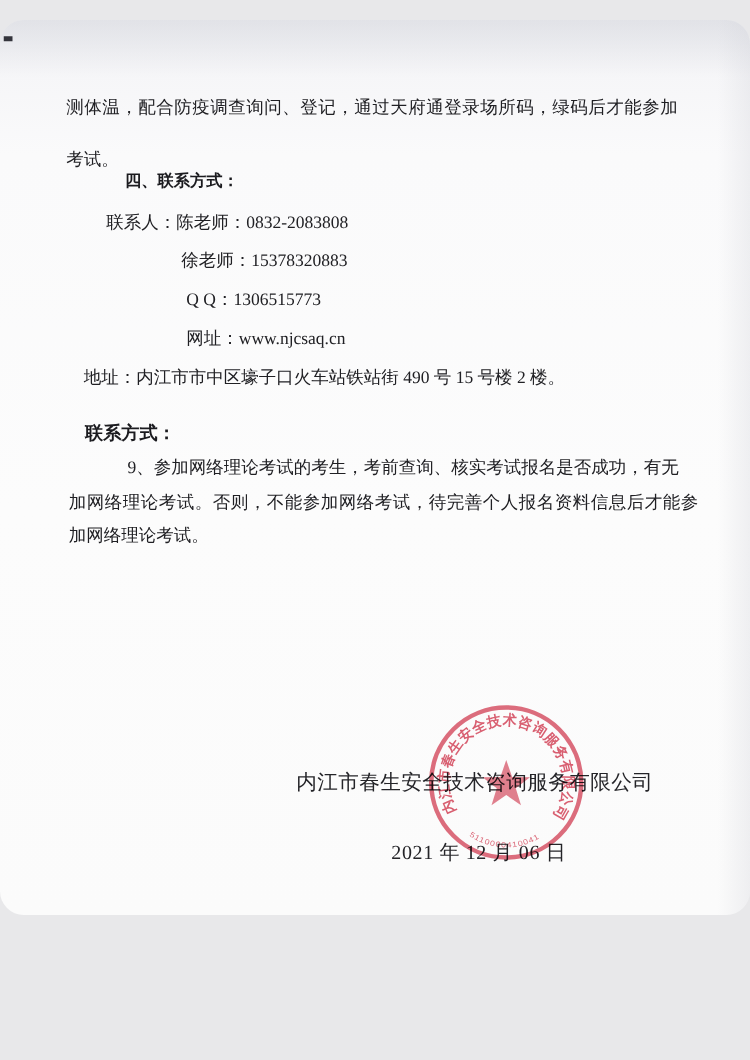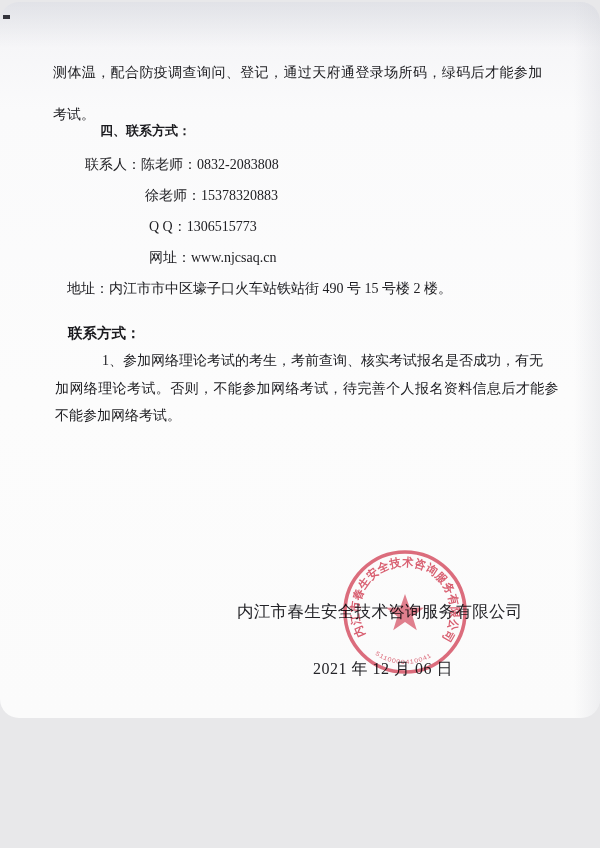--- a/index.html
+++ b/index.html
@@ -1,19 +1,19 @@
 <!DOCTYPE html>
 <html><head>
 <meta charset="utf-8">
 <style>
   html,body { margin:0; padding:0; background:#e8e8ea; }
   .page {
     position:relative;
     width:600px; height:716px;
-    margin:2px auto;
+    margin:16px auto;
     background:linear-gradient(180deg,#eff0f3 0%, #f6f6f8 6%, #fafafb 15%, #fcfcfc 55%, #fbfbfb 100%);
     overflow:hidden;
     font-family:"Liberation Serif","DejaVu Serif",serif;
     color:#202024;
     border-radius:19px;
   }
   .shade-top {
     position:absolute; left:0; right:0; top:0; height:46px;
     background:linear-gradient(180deg, rgba(205,206,214,0.40), rgba(205,206,214,0));
     pointer-events:none;
@@ -74,23 +74,23 @@
   <div class="line l-intro2">考试。</div>
 
   <div class="line hd l-contact-hd">四、联系方式：</div>
   <div class="line l-person">联系人：陈老师：0832-2083808</div>
   <div class="line l-xu">徐老师：15378320883</div>
   <div class="line l-qq">Q Q：1306515773</div>
   <div class="line l-web">网址：www.njcsaq.cn</div>
   <div class="line l-addr">地址：内江市市中区壕子口火车站铁站街 490 号 15 号楼 2 楼。</div>
 
   <div class="line hd l-notice-hd">联系方式：</div>
-  <div class="line l-n1">1、参加网络理论考试的考生，考前查询、核实考试报名是否成功，有无</div>
+  <div class="line l-n1">9、参加网络理论考试的考生，考前查询、核实考试报名是否成功，有无</div>
   <div class="line just l-n2">加网络理论考试。否则，不能参加网络考试，待完善个人报名资料信息后才能参</div>
-  <div class="line l-n3">不能参加网络考试。</div>
+  <div class="line l-n3">加网络理论考试。</div>
 
   <div class="line l-company">内江市春生安全技术咨询服务有限公司</div>
   <div class="line l-date">2021 年 12 月 06 日</div>
 
   <svg class="seal" width="140" height="140" viewBox="0 0 140 140">
     <defs>
       <path id="sealArcTop" d="M 30.2 93 A 46 46 0 1 1 109.8 93" fill="none"></path>
       <path id="sealArcBottom" d="M 40.2 112.6 A 52 52 0 0 0 99.8 112.6" fill="none"></path>
     </defs>
     <circle cx="70" cy="70" r="60" fill="none" stroke-width="3.6" opacity="0.78" stroke="#d6455a"></circle>

